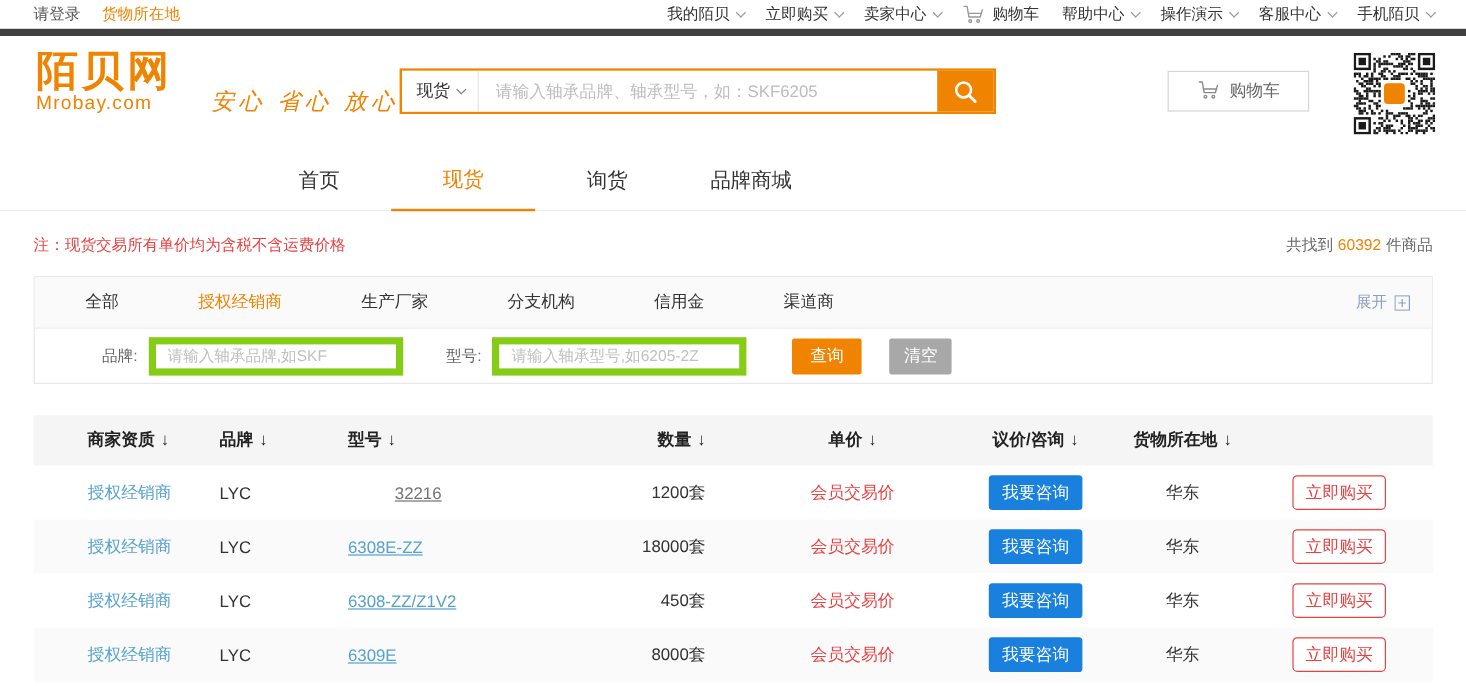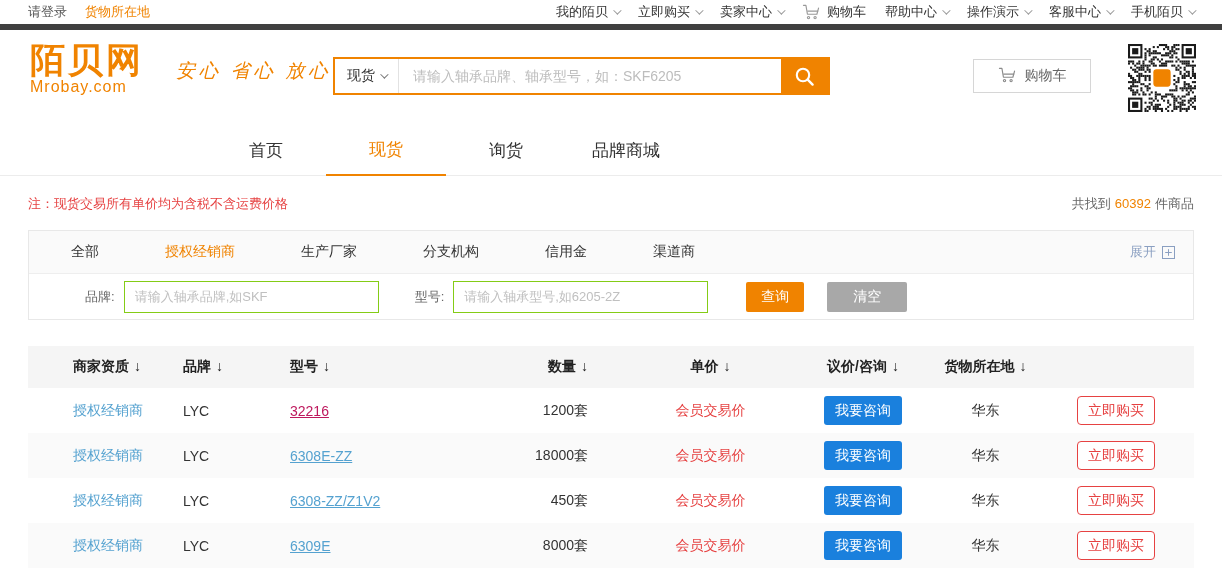--- a/index.html
+++ b/index.html
@@ -15,22 +15,22 @@
   .top-item svg { margin-right:2px; }
   .register { cursor:pointer; }
   .chev { width:6px; height:6px; border-right:1.4px solid #9a9a9a; border-bottom:1.4px solid #9a9a9a;
     display:inline-block; transform:rotate(45deg) translateY(-2px); }
 
   
   .header { position:relative; height:90px; }
   .logo { position:absolute; left:30px; top:12px; cursor:pointer; }
   .logo .t { font-size:35px; font-weight:bold; letter-spacing:3px; line-height:36px; }
   .logo .d { font-size:16px; letter-spacing:1px; line-height:18px; }
-  .slogan { position:absolute; left:176px; top:28px; font-size:19px; font-style:italic;
-    letter-spacing:4px;font-family:Liberation Serif, serif; }
+  .slogan { position:absolute; left:176px; top:42px; font-size:19px; font-style:italic;
+    letter-spacing:4px; }
   .search { position:absolute; left:333px; top:27px; width:497px; height:38px;
     display:flex; align-items:stretch; }
   .search-cat { width:64px; display:flex; align-items:center; justify-content:center; gap:5px;
     font-size:14px; color:#333; border-right:1px solid #e2e2e2; cursor:pointer; background:#fff; }
   .search-cat .chev { border-color:#777; }
   .search input { flex:1; border:none; outline:none; padding:0 14px; font-size:14px; color:#333;
     font-family:inherit; }
   .search input::placeholder { color:#bdbdbd; }
   .search-btn { width:47px; border:none; display:flex; align-items:center; justify-content:center;
     cursor:pointer; }
@@ -56,27 +56,27 @@
   
   .filter-panel { margin:17px 28px 0; border:1px solid #e8e8e8; }
   .f-row1 { height:43px; background:#fafafa; border-bottom:1px solid #eeeeee;
     display:flex; align-items:center; padding:0 18px 0 42px; font-size:14px; }
   .f-tabs { display:flex; flex:1; align-items:center; }
   .f-tab { margin-right:66px; cursor:pointer; color:#333; }
   .expand { display:inline-flex; align-items:center; gap:6px; font-size:13px; cursor:pointer; }
   .f-row2 { height:45px; display:flex; align-items:center; padding-left:56px; font-size:13px;
     color:#666; }
   .f-row2 .lbl { margin-right:9px; }
-  .f-input { width:255px; height:32px; border:1px solid #84cc16; padding:0 10px; font-size:13px;
+  .f-input { width:212px; height:32px; border:6px solid #84cc16; padding:0 10px; font-size:13px;
     outline:none; color:#333; font-family:inherit; }
   .f-input::placeholder { color:#c0c0c0; }
   .lbl2 { margin-left:36px; }
   .q-btn { margin-left:38px; width:58px; height:30px; border:none; color:#fff; font-size:14px;
     border-radius:2px; cursor:pointer; font-family:inherit; }
-  .c-btn { margin-left:23px; width:80px; height:30px; border:none; background:#a8a8a8; color:#fff;
+  .c-btn { margin-left:23px; width:52px; height:30px; border:none; background:#a8a8a8; color:#fff;
     font-size:14px; border-radius:2px; cursor:pointer; font-family:inherit; }
 
   
   .table { margin:26px 28px 0; }
   .thead, .tr { display:grid; grid-template-columns:155px 105px 185px 125px 195px 140px 105px 1fr;
     align-items:center; }
   .thead { height:42px; background:#f5f5f5; font-size:14px; font-weight:bold; color:#222; }
   .tr { height:45px; font-size:14px; color:#333; background:#fff; }
   .tr:nth-child(even) { background:#fafafa; }
   .c1 { padding-left:45px; }
@@ -591,21 +591,21 @@
       <div class="c4"><span>数量</span><span class="sort">↓</span></div>
       <div class="c5"><span>单价</span><span class="sort">↓</span></div>
       <div class="c6"><span>议价/咨询</span><span class="sort">↓</span></div>
       <div class="c7"><span>货物所在地</span><span class="sort">↓</span></div>
       <div class="c8"></div>
     </div>
   <div class="tbody">
       <div class="tr">
         <div class="c1"><span class="qual" style="color: rgb(85, 162, 208);">授权经销商</span></div>
         <div class="c2">LYC</div>
-        <div class="c3"><span class="model-link" style="color: #be185d;">32216</span></div>
+        <div class="c3"><span class="model-link" style="color: #737373; margin-left: 39px;">32216</span></div>
         <div class="c4">1200套</div>
         <div class="c5"><span class="price" style="color: rgb(230, 66, 66);">会员交易价</span></div>
         <div class="c6"><button class="consult-btn" style="background: rgb(26, 128, 221);">我要咨询</button></div>
         <div class="c7">华东</div>
         <div class="c8"><button class="buy-btn" style="color: rgb(230, 66, 66); border: 1px solid rgb(230, 66, 66);">立即购买</button></div>
       </div>
       <div class="tr">
         <div class="c1"><span class="qual" style="color: rgb(85, 162, 208);">授权经销商</span></div>
         <div class="c2">LYC</div>
         <div class="c3"><span class="model-link" style="color: rgb(85, 162, 208);">6308E-ZZ</span></div>

